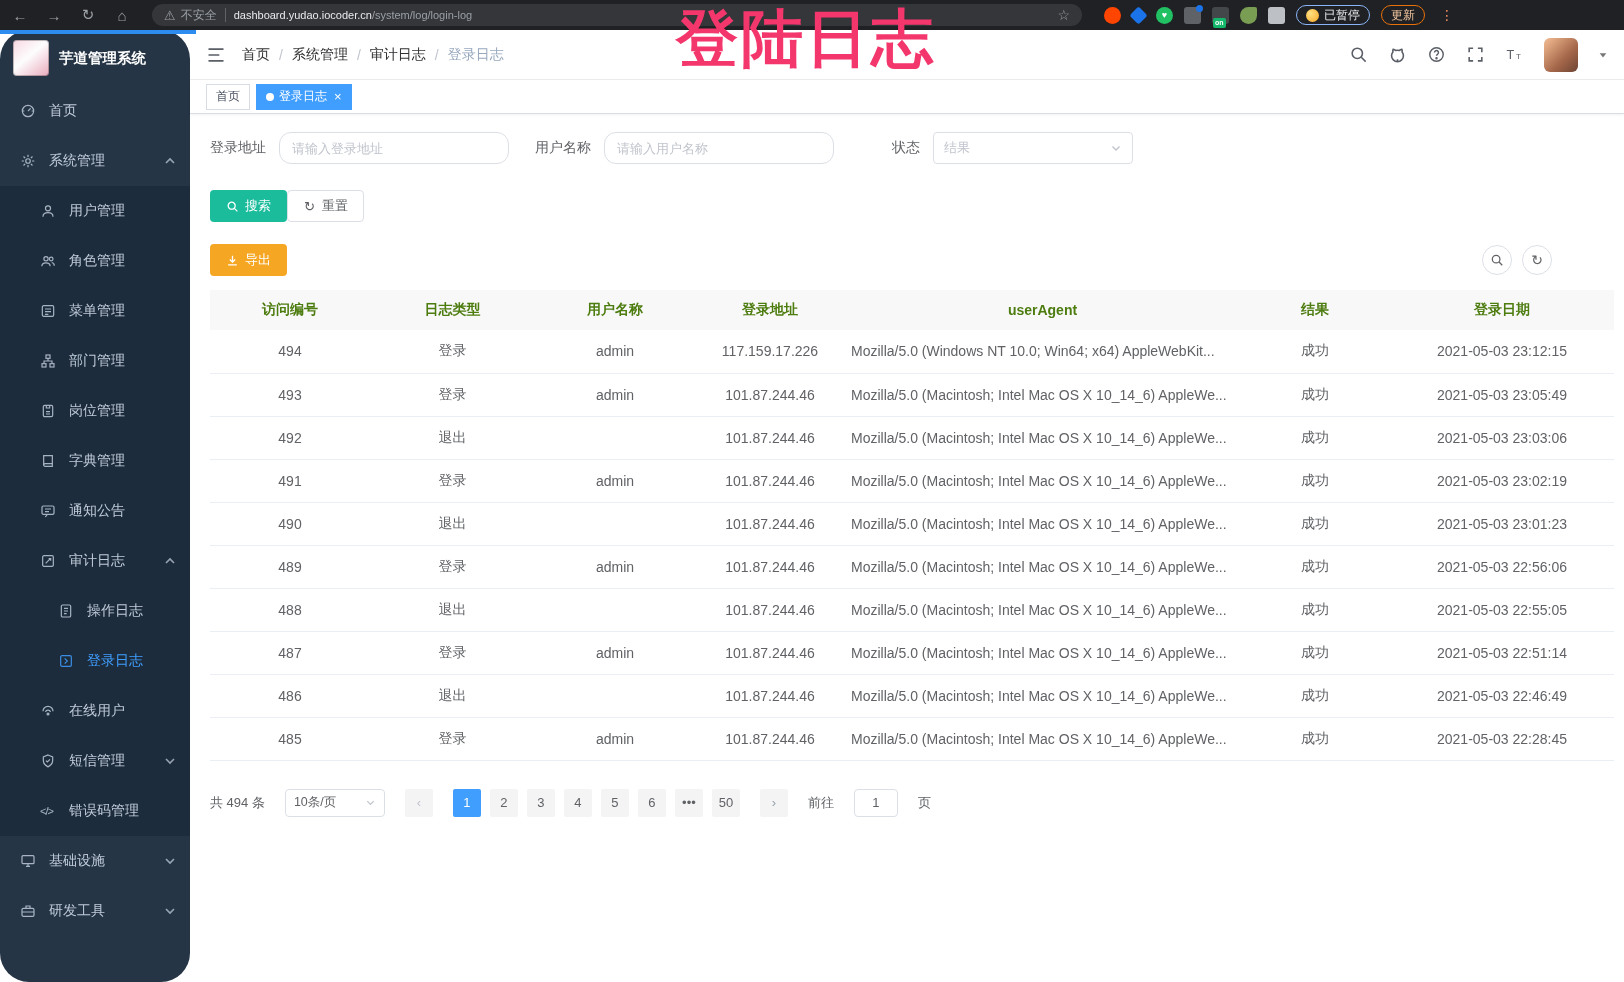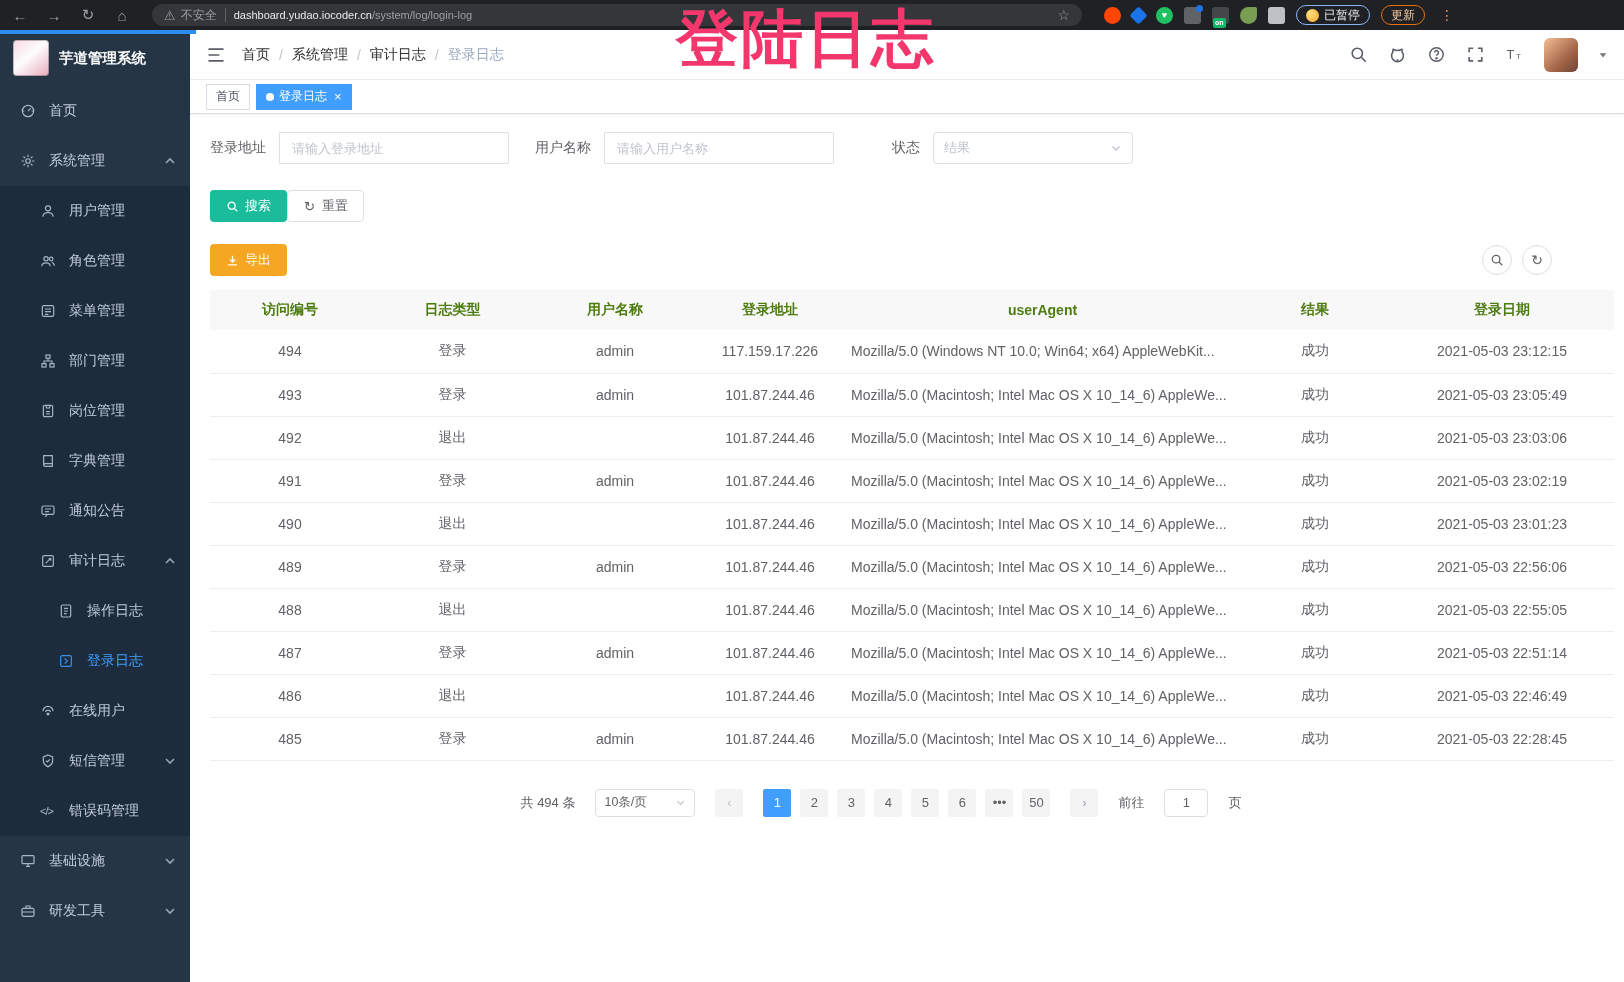--- a/index.html
+++ b/index.html
@@ -31,21 +31,21 @@
   .pill.paused { border:1.5px solid #8ab4f8; }
   .pill.paused .emoji { width:13px; height:13px; border-radius:50%; background:radial-gradient(circle at 35% 35%,#ffe082,#f9a825); }
   .pill.update { border:1.5px solid #e8710a; color:#f4c7a1; }
   .kebab { color:#f08a5d; font-size:14px; margin-left:4px; }
 
   
   .app { display:flex; height:952px; position:relative; }
   .progress-bar { position:absolute; left:0; top:0; width:196px; height:4px; background:#2d8cf0; z-index:40; }
 
   
-  .sidebar { width:190px; background:#253546; color:#bfcbd9; flex-shrink:0; font-size:14px; overflow:hidden; }
+  .sidebar { width:190px; background:#253546; color:#bfcbd9; flex-shrink:0; font-size:14px; overflow:hidden;border-radius:29px; }
   .logo-row { height:56px; display:flex; align-items:center; gap:10px; padding-left:13px; }
   .logo-img { width:36px; height:36px; border-radius:4px; background:linear-gradient(140deg,#f8d8e2 0%,#fdfdfd 45%,#e9aabd 100%); box-shadow:inset 0 0 0 1px rgba(0,0,0,.25); }
   .logo-title { color:#fff; font-weight:bold; font-size:14.5px; white-space:nowrap; }
   .menu-item { height:50px; display:flex; align-items:center; gap:13px; padding-left:20px; padding-right:14px; cursor:pointer; }
   .menu-item.lv2 { padding-left:40px; background:#1d2c3c; }
   .menu-item.lv3 { padding-left:58px; background:#1d2c3c; }
   .menu-item .mi-label { white-space:nowrap; }
   .menu-item.active { color:#409EFF; }
   .mi-icon { width:16px; height:16px; flex-shrink:0; opacity:.85; }
   .mi-chevron { margin-left:auto; width:12px; height:12px; opacity:.75; }
@@ -67,21 +67,21 @@
   .tag { height:26px; display:flex; align-items:center; gap:5px; padding:0 9px; border:1px solid #d8dce5; background:#fff; color:#495060; font-size:12px; cursor:pointer; }
   .tag.active { background:#409EFF; border-color:#409EFF; color:#fff; }
   .tag .dot { width:8px; height:8px; border-radius:50%; background:#fff; }
   .tag .close { font-size:13px; margin-left:2px; }
 
   
   .content { padding:18px 10px 0 20px; flex:1; }
   .filter-row { display:flex; align-items:center; font-size:14px; color:#606266; }
   .f-item { display:flex; align-items:center; }
   .f-label { margin-right:13px; white-space:nowrap; }
-  .inp { height:32px; border:1px solid #dcdfe6; border-radius:1px; padding:0 12px; font-size:13px; color:#606266; font-family:inherit; outline:none; }
+  .inp { height:32px; border:1px solid #dcdfe6; border-radius:12px; padding:0 12px; font-size:13px; color:#606266; font-family:inherit; outline:none; }
   .inp::placeholder { color:#c0c4cc; }
   .inp.w230 { width:230px; }
   .sel { width:200px; height:32px; border:1px solid #dcdfe6; border-radius:4px; display:flex; align-items:center; padding:0 10px; color:#c0c4cc; font-size:13px; cursor:pointer; }
   .sel .sel-caret { margin-left:auto; width:12px; height:12px; color:#c0c4cc; }
   .daterange { width:206px; height:32px; border:1px solid #dcdfe6; border-radius:4px; display:flex; align-items:center; gap:7px; padding:0 9px; color:#c0c4cc; font-size:12.5px; cursor:pointer; }
   .cal-ic { width:14px; height:14px; color:#c0c4cc; flex-shrink:0; }
   .gap1 { margin-left:26px; } .gap2 { margin-left:58px; } .gap3 { margin-left:36px; }
 
   .btn-row { margin-top:26px; display:flex; gap:0; }
   .btn { height:32px; border-radius:4px; border:1px solid transparent; display:inline-flex; align-items:center; gap:6px; padding:0 15px; font-size:13px; cursor:pointer; font-family:inherit; }
@@ -95,21 +95,21 @@
   .circle-btn { width:30px; height:30px; border-radius:50%; border:1px solid #dcdfe6; background:#fff; color:#606266; display:inline-flex; align-items:center; justify-content:center; cursor:pointer; }
   .circle-btn svg { width:14px; height:14px; }
   .circle-btn .uni { font-size:14px; line-height:1; }
 
   table.log-table { margin-top:14px; border-collapse:collapse; width:1404px; font-size:14px; color:#606266; table-layout:fixed; }
   .log-table th { background:#f8f8f9; color:#4d7c0f; font-weight:bold; height:40px; text-align:center; }
   .log-table td { height:43px; border-bottom:1px solid #ebeef5; text-align:center; white-space:nowrap; overflow:hidden; }
   .log-table td.ua { text-align:left; padding-left:6px; }
   .c-id{width:160px}.c-type{width:165px}.c-user{width:160px}.c-ip{width:150px}.c-ua{width:395px}.c-res{width:150px}.c-date{width:224px}
 
-  .pagination { margin-top:28px; display:flex; align-items:center; justify-content:center; gap:20px; margin-right:62px; font-size:13px; color:#606266; }
+  .pagination { margin-top:28px; display:flex; align-items:center; justify-content:flex-start; gap:20px; margin-right:62px; font-size:13px; color:#606266; }
   .page-size { width:100px; height:28px; border:1px solid #dcdfe6; border-radius:4px; display:flex; align-items:center; padding:0 8px; color:#606266; font-size:12.5px; cursor:pointer; }
   .page-size .sel-caret { margin-left:auto; width:11px; height:11px; color:#c0c4cc; }
   .page-btn { min-width:28px; height:28px; border:none; border-radius:2px; background:#f4f4f5; color:#606266; font-size:13px; cursor:pointer; font-family:inherit; padding:0 6px; }
   .page-btn.active { background:#409EFF; color:#fff; }
   .page-btn.nav { color:#97a0ab; }
   .page-btn.nav.disabled { color:#c0c4cc; }
   .goto-input { width:44px; height:28px; border:1px solid #dcdfe6; border-radius:4px; text-align:center; font-size:13px; color:#606266; outline:none; font-family:inherit; }
 
   
   .overlay-text { position:absolute; left:676px; top:6px; font-size:62px; font-weight:bold; color:#F3366C; z-index:60; letter-spacing:3px; line-height:1.05; pointer-events:none; }

